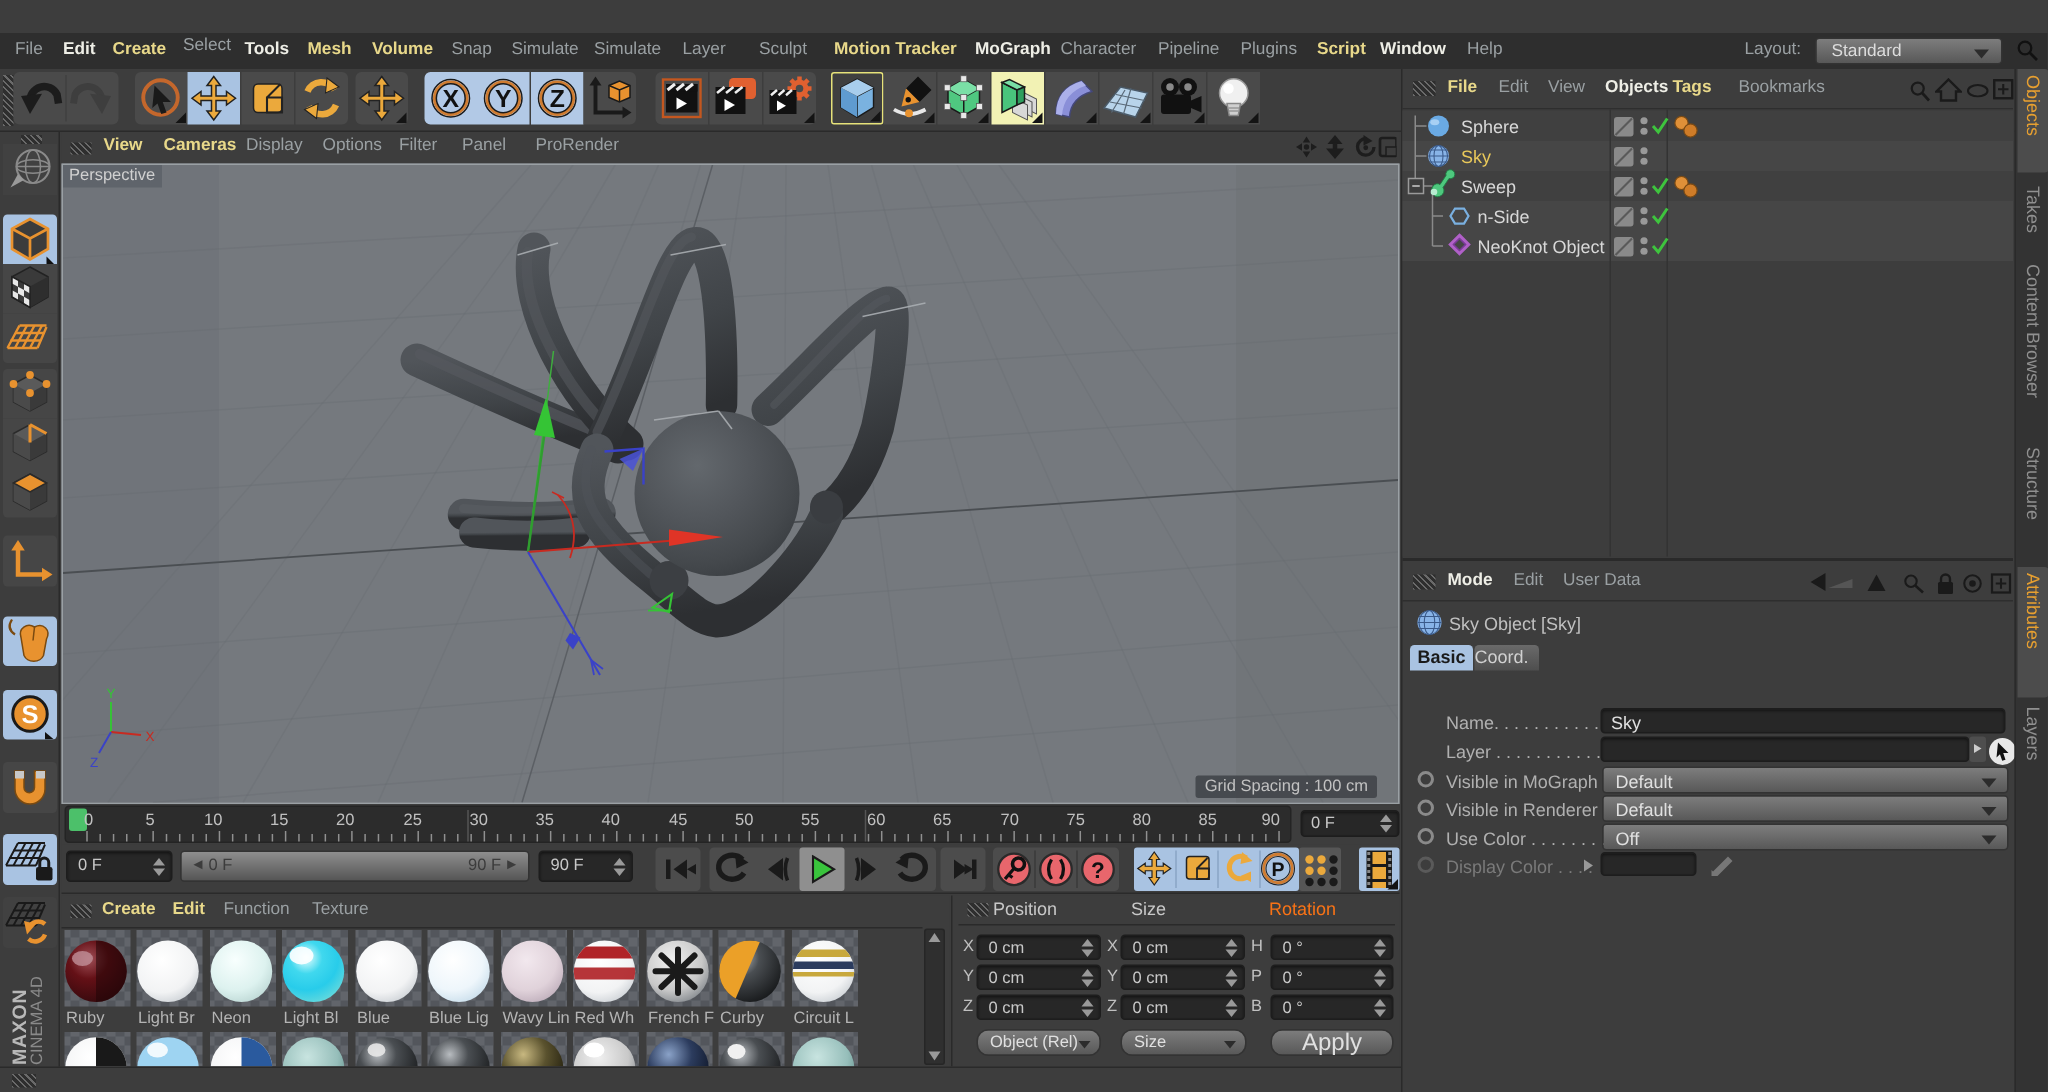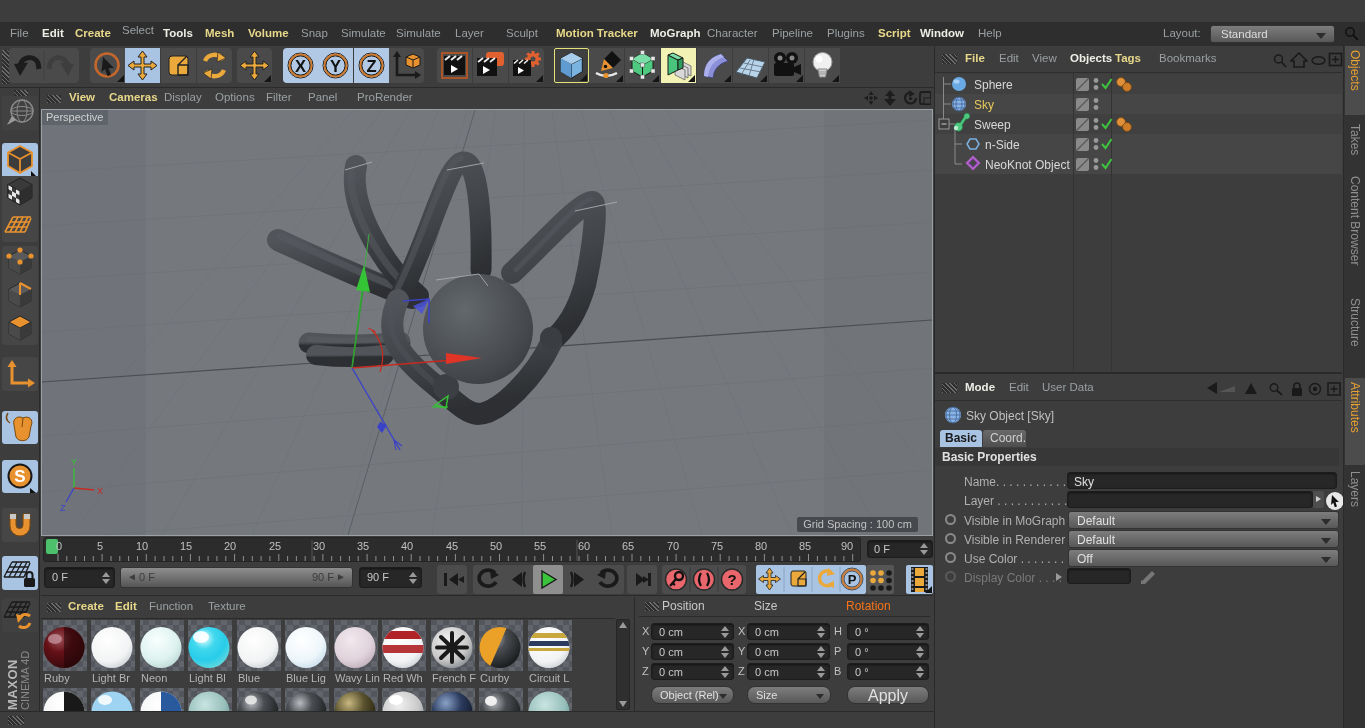--- a/index.html
+++ b/index.html
@@ -1229,24 +1229,21 @@
         <g stroke="#3a5a8a" stroke-width=".7" fill="none">
           <ellipse cx="9" cy="9" rx="3.5" ry="8"></ellipse>
           <ellipse cx="9" cy="9" rx="7" ry="8"></ellipse>
           <line x1="1" y1="9" x2="17" y2="9"></line>
           <line x1="2" y1="5" x2="16" y2="5"></line>
           <line x1="2" y1="13" x2="16" y2="13"></line>
         </g>
       </svg>
   <div class="abs" style="left:31px;top:363px;font-size:12px;color:#c0c0c0;">Sky Object [Sky]</div>
   <div class="abs" style="left:5px;top:384px;width:42px;height:17px;background:#a9c3e2;border-radius:3px 3px 0 0;color:#1a1a1a;font-size:12px;font-weight:bold;text-align:center;line-height:17px;">Basic</div>
-  <div class="abs" style="left:48px;top:384px;width:43px;height:17px;background:linear-gradient(#6a6a6a,#4e4e4e);border-radius:3px 3px 0 0;color:#d0d0d0;font-size:12px;text-align:right;line-height:17px;">Coord.</div>
-  <div class="abs" style="left:0;top:402px;width:404px;height:18px;background:#373737;">
-    <span class="abs" style="left:7px;top:2px;font-size:12px;font-weight:bold;color:#e0e0e0;">Basic Properties</span>
-  </div>
+  <div class="abs" style="left:48px;top:384px;width:43px;height:17px;background:linear-gradient(#6a6a6a,#4e4e4e);border-radius:3px 3px 0 0;color:#d0d0d0;font-size:12px;text-align:left;line-height:17px;">Coord.</div>
   <div class="abs" style="left:29px;top:429px;font-size:12px;color:#b0b0b0;">Name. . . . . . . . . . . . .</div>
   <div class="abs field" style="left:132px;top:426px;width:270px;height:17px;">
         <span class="abs" style="left:6px;top:2px;font-size:12px;color:#e0e0e0;">Sky</span>
       </div>
   <div class="abs" style="left:29px;top:448px;font-size:12px;color:#b0b0b0;">Layer . . . . . . . . . . . . .</div>
   <div class="abs field" style="left:132px;top:445px;width:246px;height:17px;"></div>
   <div class="abs" style="left:378px;top:445px;width:11px;height:17px;background:#4e4e4e;border-radius:2px;">
     <span class="abs" style="left:3px;top:5px;border-top:3.5px solid transparent;border-bottom:3.5px solid transparent;border-left:5px solid #ccc;"></span>
   </div>
   <div class="abs" style="left:391px;top:446px;width:18px;height:18px;background:#e8e8e8;border-radius:50%;">

